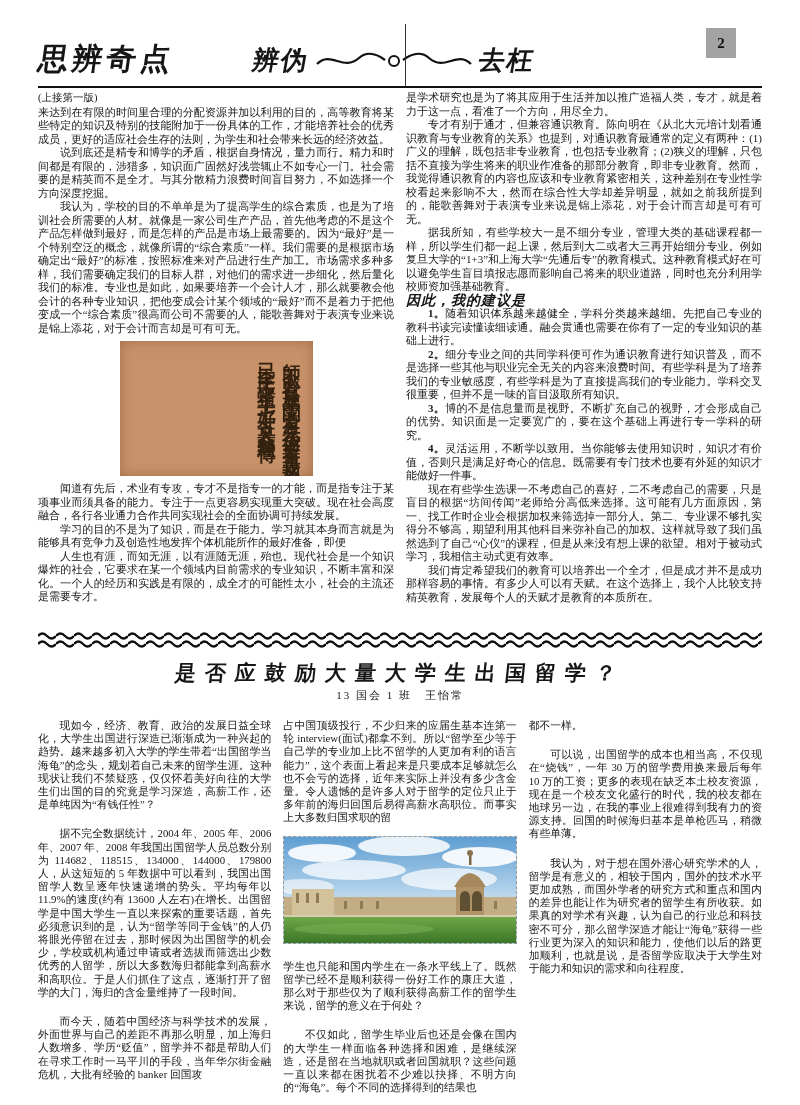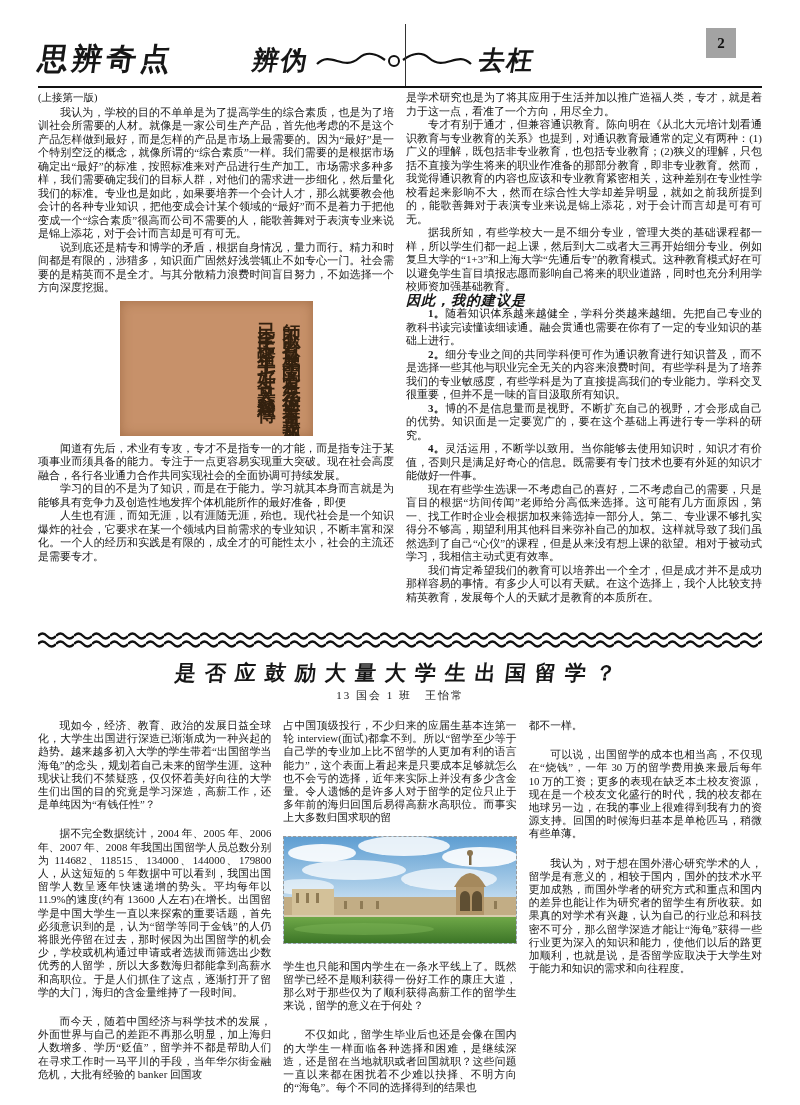--- a/index.html
+++ b/index.html
@@ -89,22 +89,23 @@
     </div>
     <div class="pagenum-box">2</div>
     <div class="header-vrule"></div>
   </div>
 
   
   <div class="cols-top">
 
     <div class="col-t">
       <p class="note">(上接第一版)</p>
+      <p class="cont">来达到在有限的时间里合理的分配资源并加以利用的目的，高等教育将某些特定的知识及特别的技能附加于一份具体的工作，才能培养社会的优秀成员，更好的适应社会生存的法则，为学生和社会带来长远的经济效益。</p>
+      <p>说到底还是精专和博学的矛盾，根据自身情况，量力而行。精力和时间都是有限的，涉猎多，知识面广固然好浅尝辄止不如专心一门。社会需要的是精英而不是全才。与其分散精力浪费时间盲目努力，不如选择一个方向深度挖掘。</p>
       <p>我认为，学校的目的不单单是为了提高学生的综合素质，也是为了培训社会所需要的人材。就像是一家公司生产产品，首先他考虑的不是这个产品怎样做到最好，而是怎样的产品是市场上最需要的。因为“最好”是一个特别空泛的概念，就像所谓的“综合素质”一样。我们需要的是根据市场确定出“最好”的标准，按照标准来对产品进行生产加工。市场需求多种多样，我们需要确定我们的目标人群，对他们的需求进一步细化，然后量化我们的标准。专业也是如此，如果要培养一个会计人才，那么就要教会他会计的各种专业知识，把他变成会计某个领域的“最好”而不是着力于把他变成一个“综合素质”很高而公司不需要的人，能歌善舞对于表演专业来说是锦上添花，对于会计而言却是可有可无。</p>
-      <p>说到底还是精专和博学的矛盾，根据自身情况，量力而行。精力和时间都是有限的，涉猎多，知识面广固然好浅尝辄止不如专心一门。社会需要的是精英而不是全才。与其分散精力浪费时间盲目努力，不如选择一个方向深度挖掘。</p>
       <div class="calligraphy">師不必賢於弟子聞道有先後術業有專攻如是而已李氏子蟠年十七好古文六藝經傳</div>
       <p>闻道有先后，术业有专攻，专才不是指专一的才能，而是指专注于某项事业而须具备的能力。专注于一点更容易实现重大突破。现在社会高度融合，各行各业通力合作共同实现社会的全面协调可持续发展。</p>
       <p>学习的目的不是为了知识，而是在于能力。学习就其本身而言就是为能够具有竞争力及创造性地发挥个体机能所作的最好准备，即便</p>
       <p>人生也有涯，而知无涯，以有涯随无涯，殆也。现代社会是一个知识爆炸的社会，它要求在某一个领域内目前需求的专业知识，不断丰富和深化。一个人的经历和实践是有限的，成全才的可能性太小，社会的主流还是需要专才。</p>
     </div>
 
     <div class="col-t">
       <p class="cont">是学术研究也是为了将其应用于生活并加以推广造福人类，专才，就是着力于这一点，看准了一个方向，用尽全力。</p>
       <p>专才有别于通才，但兼容通识教育。陈向明在《从北大元培计划看通识教育与专业教育的关系》也提到，对通识教育最通常的定义有两种：(1)广义的理解，既包括非专业教育，也包括专业教育；(2)狭义的理解，只包括不直接为学生将来的职业作准备的那部分教育，即非专业教育。然而，我觉得通识教育的内容也应该和专业教育紧密相关，这种差别在专业性学校看起来影响不大，然而在综合性大学却差异明显，就如之前我所提到的，能歌善舞对于表演专业来说是锦上添花，对于会计而言却是可有可无。</p>
       <p>据我所知，有些学校大一是不细分专业，管理大类的基础课程都一样，所以学生们都一起上课，然后到大二或者大三再开始细分专业。例如复旦大学的“1+3”和上海大学“先通后专”的教育模式。这种教育模式好在可以避免学生盲目填报志愿而影响自己将来的职业道路，同时也充分利用学校师资加强基础教育。</p>

